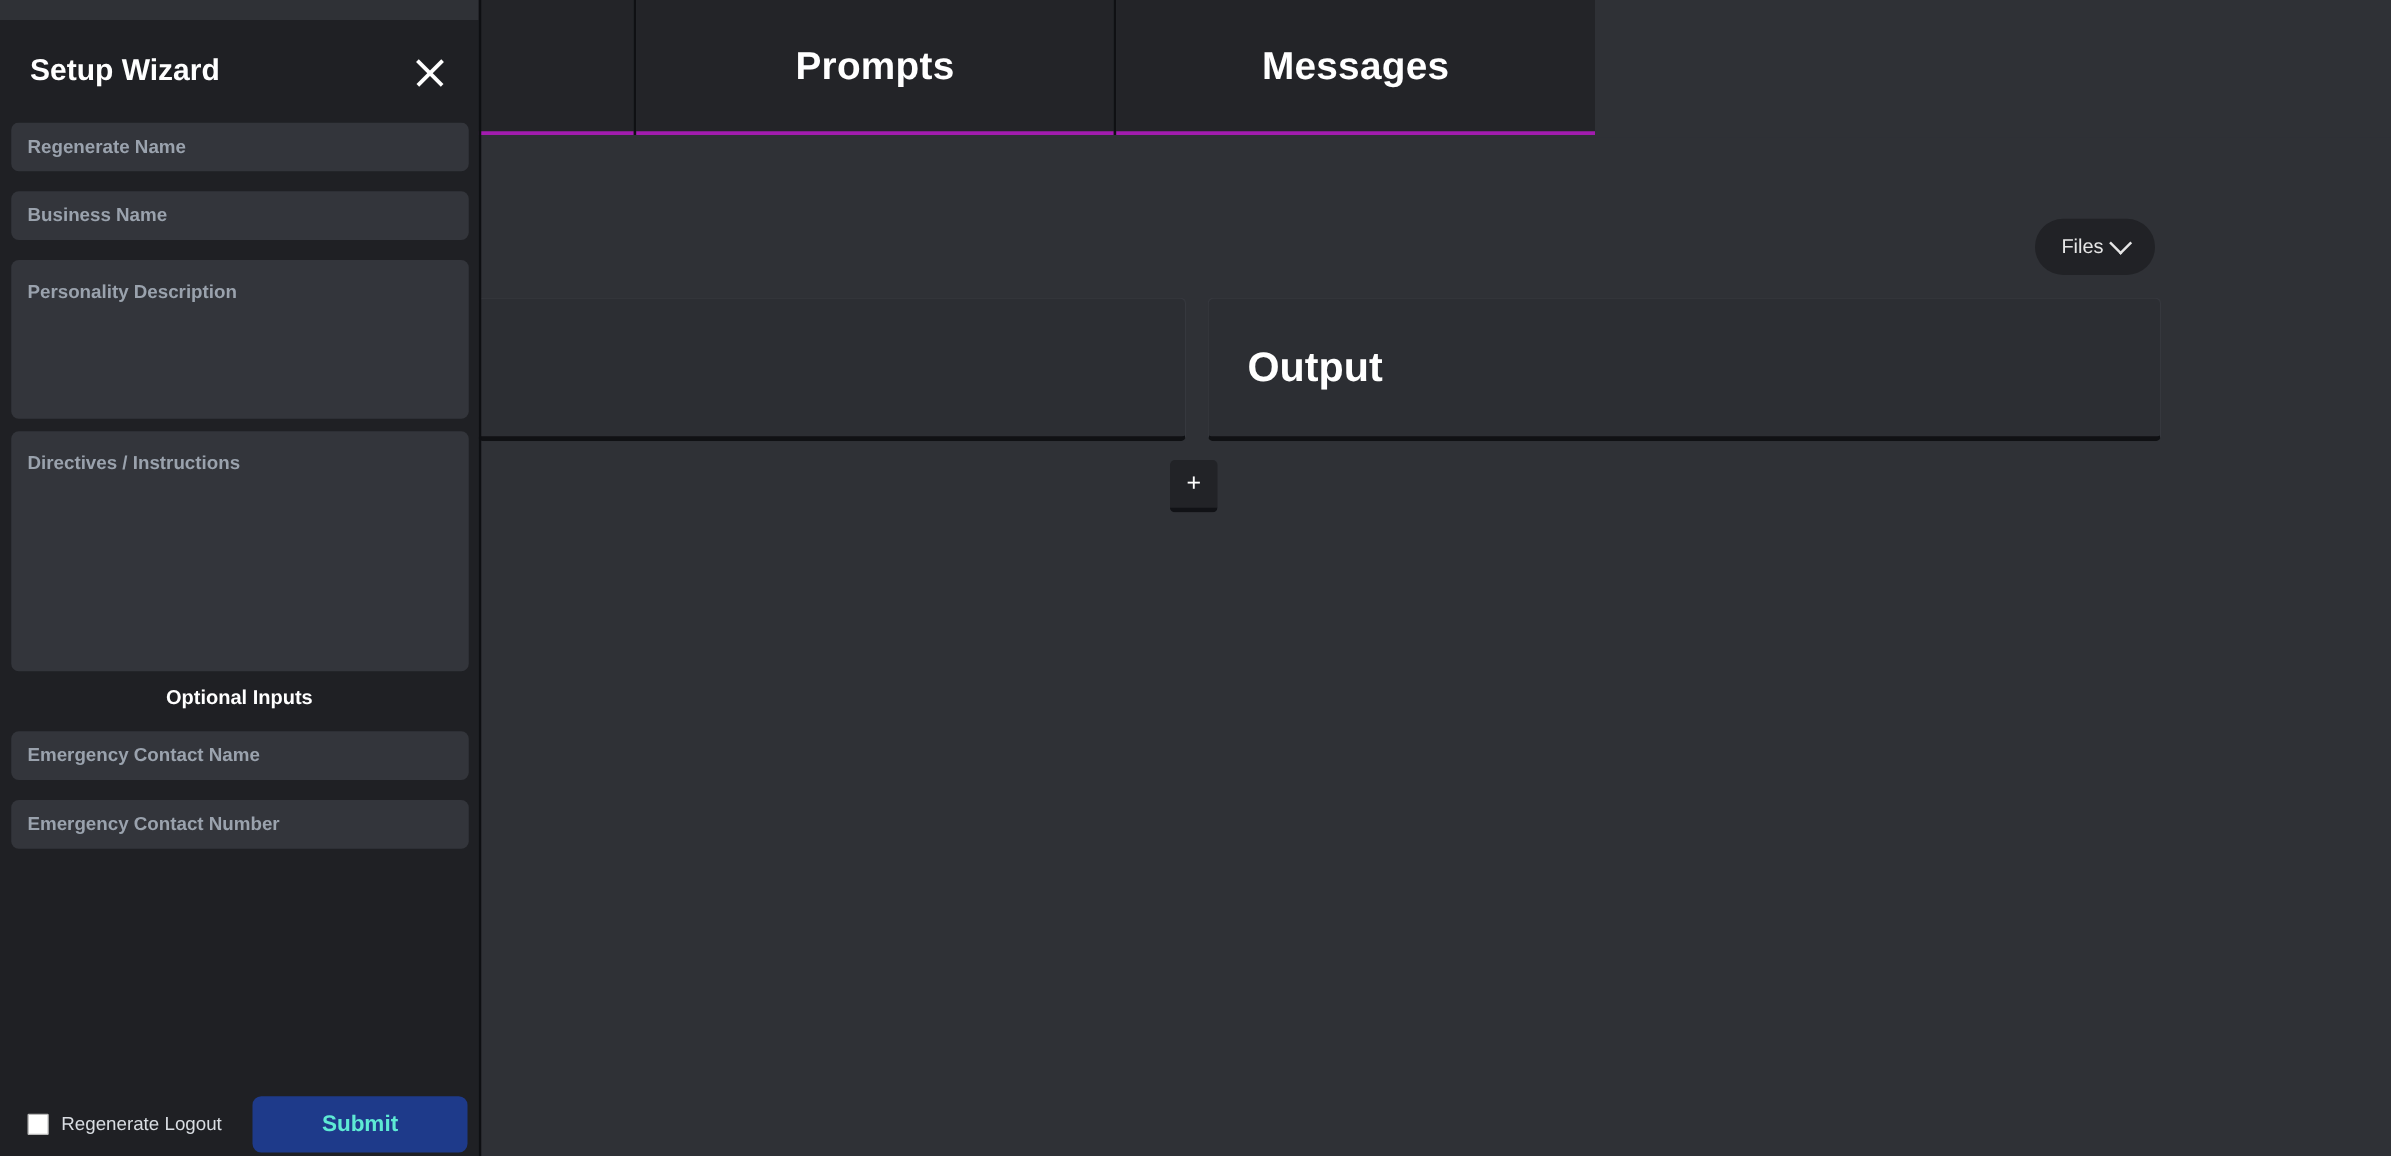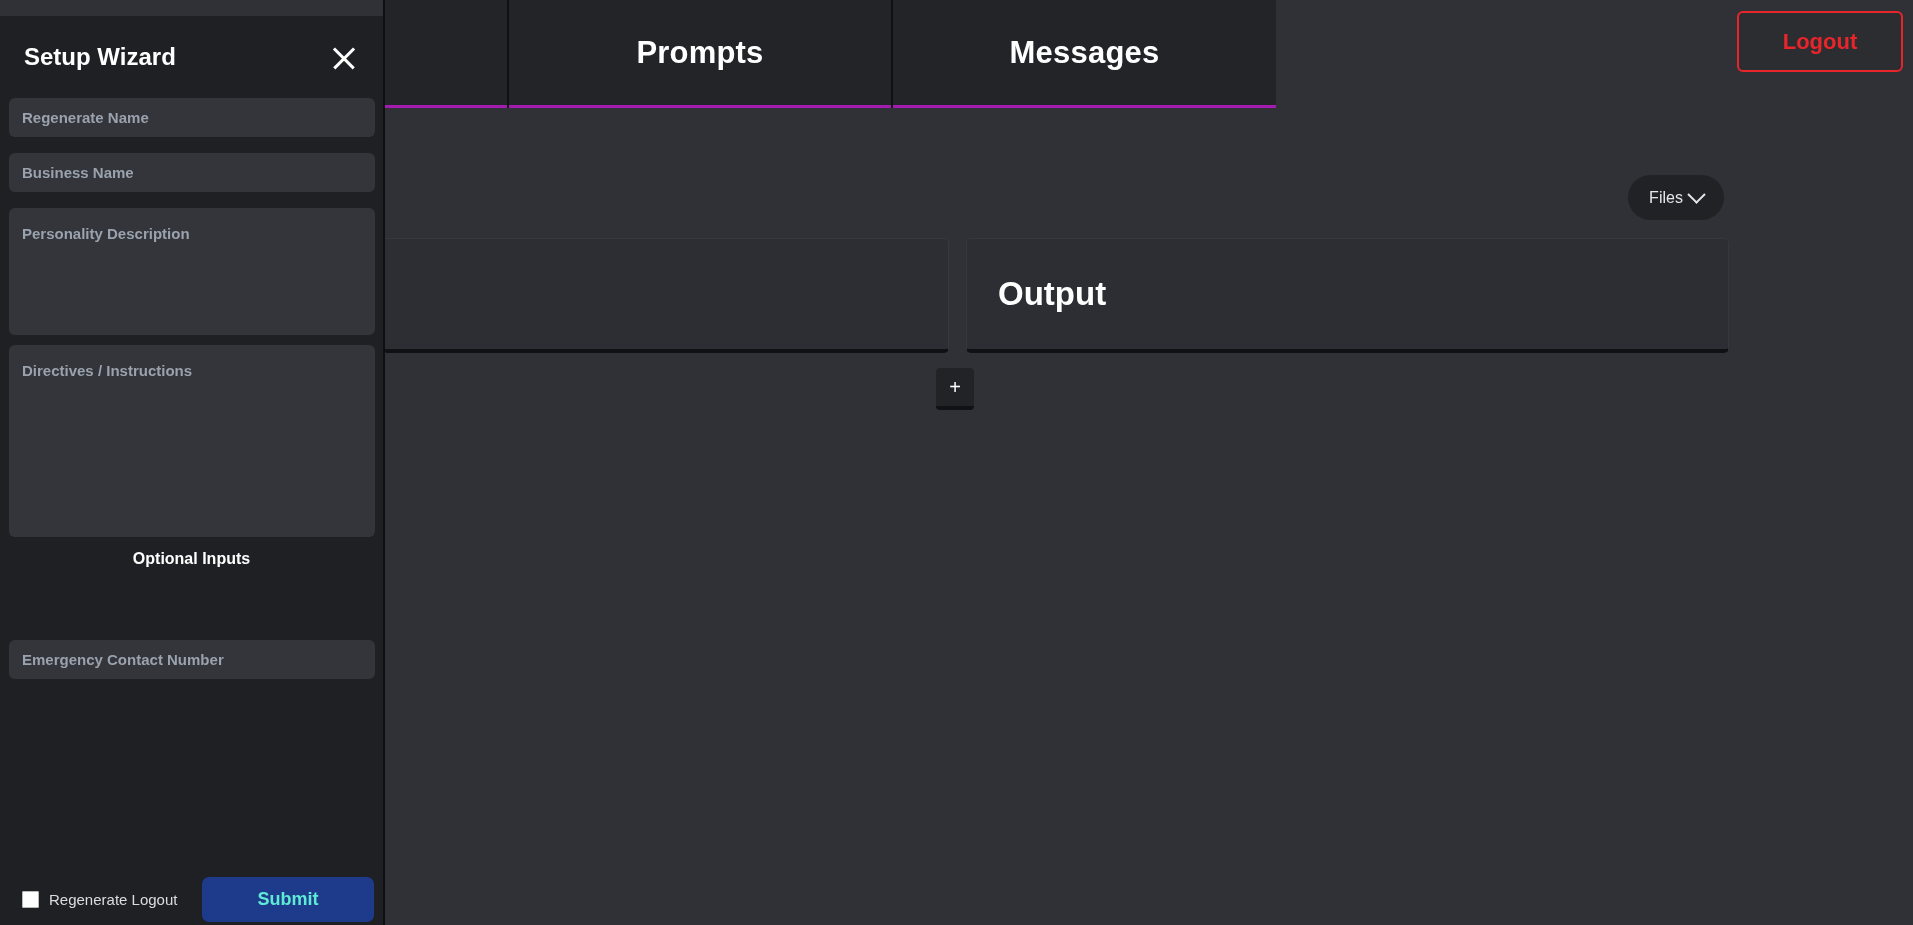--- a/index.html
+++ b/index.html
@@ -320,23 +320,20 @@
     </div>
     <div class="tab-sep" style="left:507px"></div>
     <div class="tab" id="tab-1">
       <span>Prompts</span>
     </div>
     <div class="tab-sep" style="left:891px"></div>
     <div class="tab" id="tab-2">
       <span>Messages</span>
     </div>
 
-    <div class="logout-btn">
-      <span>Logout</span>
-    </div>
   </div>
 
   <div class="workspace"></div>
 
   <div class="files-btn">
     <span>Files</span>
     <span class="chev"></span>
   </div>
 
   <div class="panel" id="panel-left">
@@ -371,20 +368,23 @@
       <div class="field multi" id="f-personality">
         <span class="field-label">Personality Description</span>
       </div>
 
       <div class="field multi" id="f-directives">
         <span class="field-label">Directives / Instructions</span>
       </div>
 
       <div class="optional-heading">Optional Inputs</div>
 
+      <div class="field single" id="f-emg-name">
+        <span class="field-label">Emergency Contact Name</span>
+      </div>
 
       <div class="field single" id="f-emg-number">
         <span class="field-label">Emergency Contact Number</span>
       </div>
 
     </div>
 
     <div class="wizard-footer">
       <div class="regen-wrap">
         <span class="checkbox"></span>

